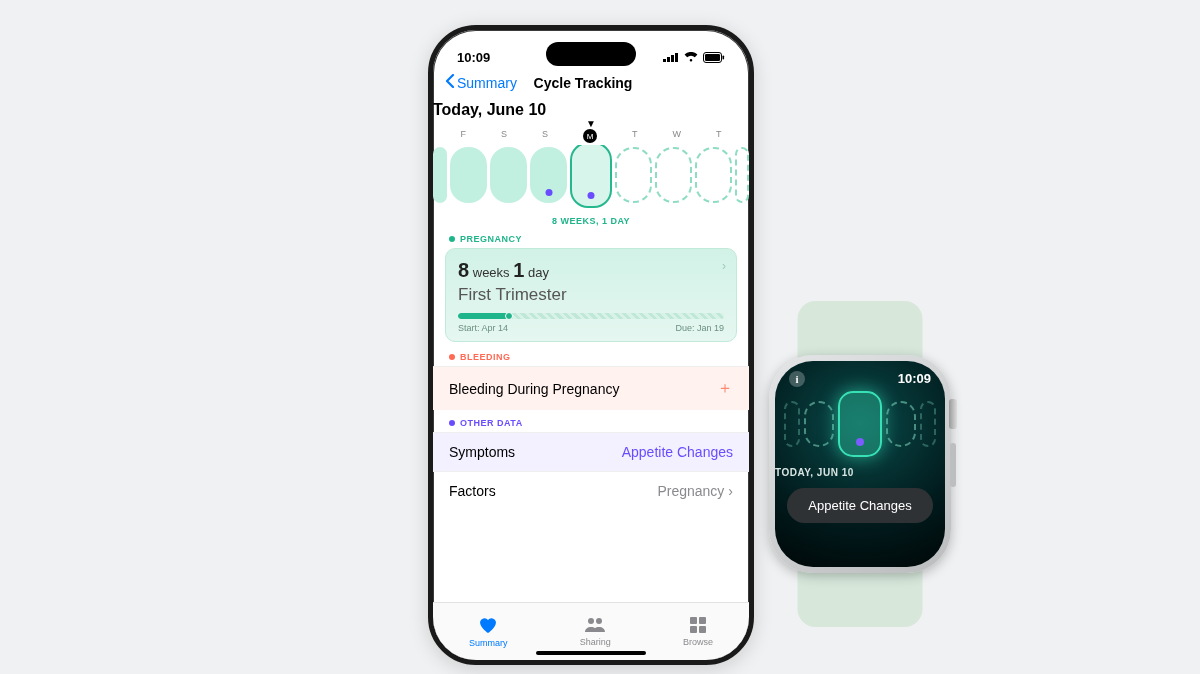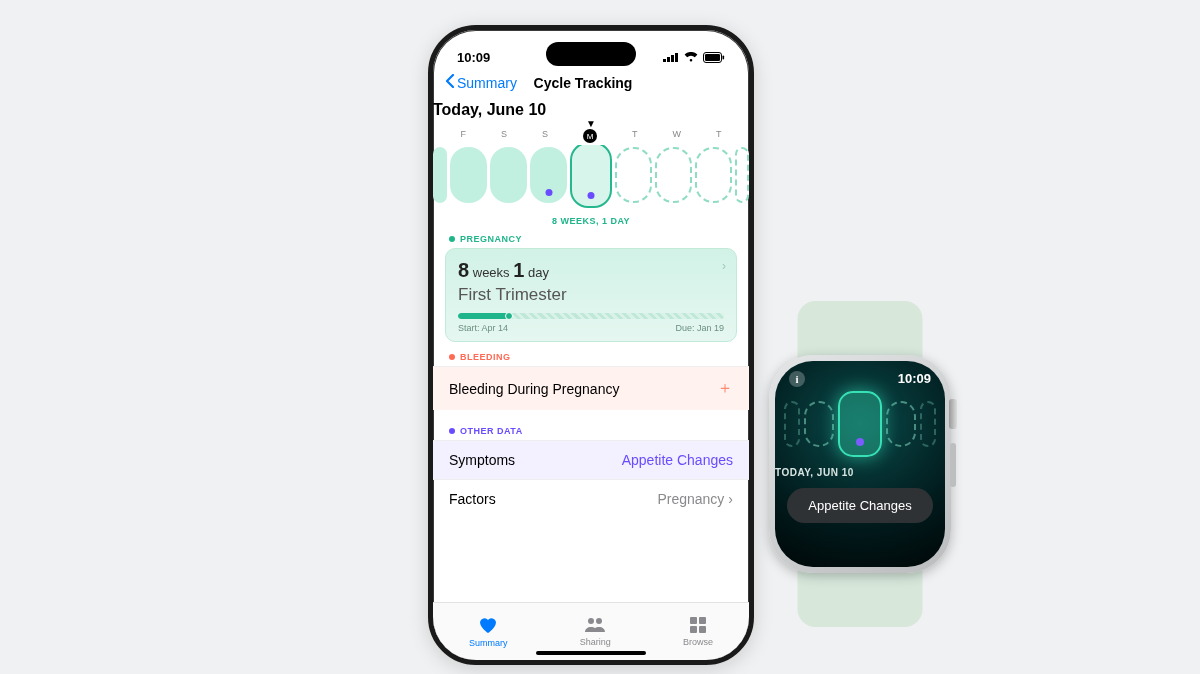--- a/index.html
+++ b/index.html
@@ -241,21 +241,21 @@
 
   <div class="section-head bleed">
     <span class="bullet"></span>
     <span>BLEEDING</span>
   </div>
   <div class="row bleed-row">
     <span>Bleeding During Pregnancy</span>
     <span class="plus">＋</span>
   </div>
 
-  <div class="section-head other" style="padding-top:16px">
+  <div class="section-head other" style="padding-top:8px">
     <span class="bullet"></span>
     <span>OTHER DATA</span>
   </div>
   <div class="row sym-row">
     <span>Symptoms</span>
     <span class="value">Appetite Changes</span>
   </div>
   <div class="row">
     <span>Factors</span>
     <span class="value grey">

